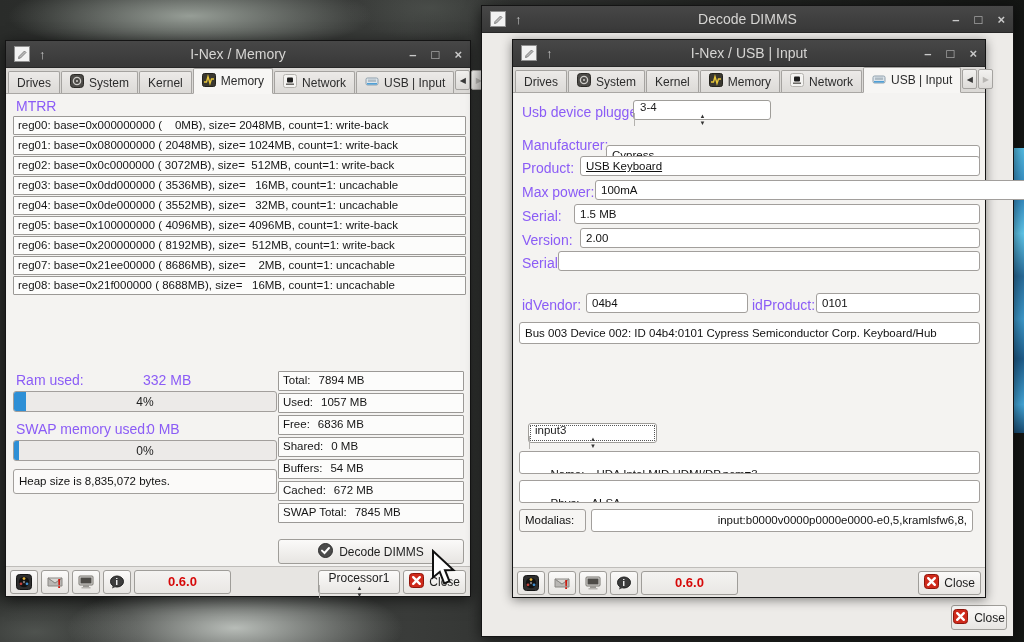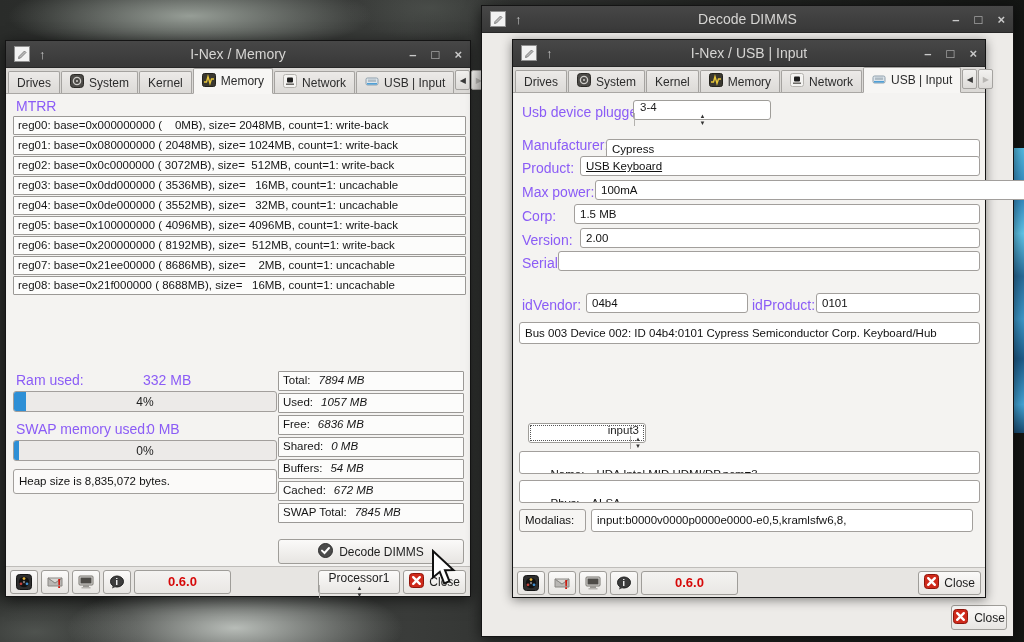--- a/index.html
+++ b/index.html
@@ -31,21 +31,21 @@
   .tabarrows { margin-left:auto; display:flex; gap:1px; margin-bottom:3px; }
   .t-ar { width:15px; height:20px; border:1px solid #a5a3a0; background:linear-gradient(#f2f1ef,#dddbd8); display:flex; align-items:center; justify-content:center; font-size:8px; color:#3a3a3a; border-radius:2px; }
   .t-ar.dis { color:#b8b6b3; }
 
   .content { position:absolute; left:1px; right:1px; top:53px; bottom:30px; background:#f4f3f1; }
   .lbl { position:absolute; font-size:14px; color:#8b5cf6; white-space:nowrap; }
   .tbox { position:absolute; background:#fff; border:1px solid #a29f9c; border-radius:3px; height:20px; font-size:11.5px; color:#111; padding:3px 5px 0 5px; white-space:pre; overflow:hidden; }
   .mrow { height:19px; background:#fcfcfb; border:1px solid #9b9996; font-size:11.5px; color:#151515; padding:2px 0 0 4px; margin-bottom:1px; white-space:pre; overflow:hidden; border-radius:1px; }
   .row-list { position:absolute; }
   .stats .mrow { height:20px; margin-bottom:2px; }
-  .stats .sv { margin-left:8px;font-style:italic; }
+  .stats .sv { margin-left:8px; }
 
   .pbar { position:absolute; height:21px; border:1px solid #a29f9c; border-radius:3px; background:#eceae8; overflow:hidden; }
   .pfill { position:absolute; left:0; top:0; bottom:0; background:#2d8fd6; }
   .plabel { position:absolute; inset:0; text-align:center; font-size:12px; color:#222; padding-top:3px; }
 
   .statusbar { position:absolute; left:0; right:0; bottom:0; height:30px; background:#e7e5e2; border-top:1px solid #bfbdba; display:flex; align-items:center; padding:0 4px; gap:3px; }
   .sbtn { height:24px; min-width:26px; border:1px solid #9f9d99; border-radius:3px; background:linear-gradient(#fbfaf9,#e7e5e2); display:flex; align-items:center; justify-content:center; gap:5px; font-size:12px; color:#1d1d1d; padding:0 5px; }
   .vbox { width:97px; height:24px; border:1px solid #9f9d99; border-radius:3px; background:linear-gradient(#f4f3f1,#e9e7e4); display:flex; align-items:center; justify-content:center; color:#d60909; font-weight:bold; font-size:13px; }
   .sb-space { flex:1; }
 
@@ -312,60 +312,60 @@
       <span class="lbl" style="left:8px;top:11px;">Usb device plugged:</span>
       <div class="spin field" style="left:119px;top:7px;width:138px;">
         <span class="sval">3-4</span>
         <span class="sarr">
             <span>▲</span>
             <span>▼</span>
           </span>
       </div>
 
       <span class="lbl" style="left:8px;top:44px;">Manufacturer:</span>
-      <div class="tbox" style="left:92px;top:46px;width:374px;">Cypress</div>
+      <div class="tbox" style="left:92px;top:52px;width:374px;">Cypress</div>
 
       <span class="lbl" style="left:8px;top:67px;">Product:</span>
       <div class="tbox" style="left:66px;top:63px;width:400px;text-decoration:underline;">USB Keyboard</div>
 
       <span class="lbl" style="left:8px;top:91px;">Max power:</span>
       <div class="tbox" style="left:81px;top:87px;width:465px;">100mA</div>
 
-      <span class="lbl" style="left:8px;top:115px;">Corp:</span>
+      <span class="lbl" style="left:8px;top:115px;">Serial:</span>
       <div class="tbox" style="left:60px;top:111px;width:406px;">1.5 MB</div>
 
       <span class="lbl" style="left:8px;top:139px;">Version:</span>
       <div class="tbox" style="left:66px;top:135px;width:400px;">2.00</div>
 
       <span class="lbl" style="left:8px;top:162px;">Serial</span>
       <div class="tbox" style="left:44px;top:158px;width:422px;"></div>
 
       <span class="lbl" style="left:8px;top:204px;">idVendor:</span>
       <div class="tbox" style="left:72px;top:200px;width:162px;">04b4</div>
       <span class="lbl" style="left:238px;top:204px;">idProduct:</span>
       <div class="tbox" style="left:302px;top:200px;width:164px;">0101</div>
 
       <div class="tbox flat" style="left:5px;top:229px;width:461px;height:22px;padding-top:4px;">Bus 003 Device 002: ID 04b4:0101 Cypress Semiconductor Corp. Keyboard/Hub</div>
 
-      <div class="spin field dotted" style="left:14px;top:330px;width:118px;align-items:flex-end;">
+      <div class="spin field dotted" style="left:14px;top:330px;width:129px;">
         <span class="sval">input3</span>
         <span class="sarr">
             <span>▲</span>
             <span>▼</span>
           </span>
       </div>
 
       <div class="tbox flat" style="left:5px;top:358px;width:461px;height:23px;padding-top:4px;">
         <span>Name:</span><span style="margin-left:12px;">HDA Intel MID HDMI/DP,pcm=3</span>
       </div>
       <div class="tbox flat" style="left:5px;top:387px;width:461px;height:23px;padding-top:4px;">
         <span>Phys:</span><span style="margin-left:12px;">ALSA</span>
       </div>
       <div class="tbox flat" style="left:5px;top:416px;width:67px;height:23px;padding-top:4px;background:#f6f5f3;">Modalias:</div>
-      <div class="tbox flat" style="left:77px;top:416px;width:382px;height:23px;padding-top:4px;">input:b0000v0000p0000e0000-e0,5,kramlsfw6,8,</div>
+      <div class="tbox flat" style="left:77px;top:416px;width:382px;height:23px;padding-top:4px;text-align:right;">input:b0000v0000p0000e0000-e0,5,kramlsfw6,8,</div>
     </div>
 
     <div class="statusbar">
       <div class="sbtn">
           <svg width="16" height="16" viewBox="0 0 16 16">
             <rect x="0.5" y="0.5" width="15" height="15" rx="3" fill="#2e2e2e" stroke="#151515"></rect>
             <circle cx="8" cy="8" r="5.2" fill="#111"></circle>
             <circle cx="8" cy="4.6" r="1.4" fill="#e4b33c"></circle>
             <circle cx="11" cy="9.8" r="1.4" fill="#3f8fd1"></circle>
             <circle cx="5" cy="9.8" r="1.4" fill="#c2413b"></circle>

